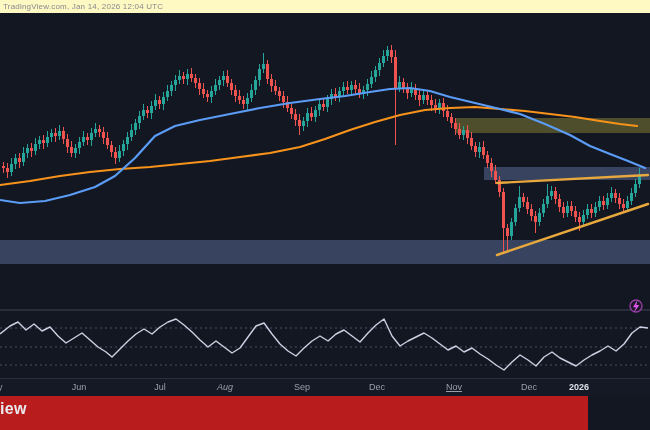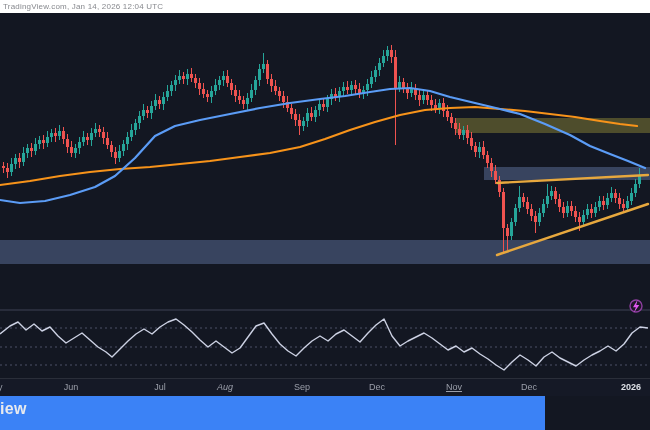--- a/index.html
+++ b/index.html
@@ -1,25 +1,25 @@
 <!DOCTYPE html>
 <html><head>
 <meta charset="utf-8">
 <style>
   html,body{margin:0;padding:0;background:#000;}
   .frame{position:relative;width:650px;height:430px;background:#131722;overflow:hidden;
          font-family:"Liberation Sans",sans-serif;}
-  .topbar{position:absolute;left:0;top:0;width:650px;height:13px;background:#ffffff;z-index:5;}
+  .topbar{position:absolute;left:0;top:0;width:650px;height:13px;background:#fef9c3;z-index:5;}
   .topbar span{display:block;padding-left:3px;font-size:8px;line-height:13px;color:#87898e;letter-spacing:.2px;}
   #chart-svg{position:absolute;left:0;top:0;z-index:1;}
   .axisrow{position:absolute;left:0;top:378px;width:650px;height:18px;background:#151926;
            border-top:1px solid #2a2e39;z-index:4;box-sizing:border-box;}
   .axisrow .mlabel{position:absolute;top:0;width:34px;text-align:center;font-size:9px;line-height:17px;color:#9b9faa;}
   .axisrow .mlabel.year{color:#dde0e6;font-weight:bold;}
-  .bstrip{position:absolute;left:0;top:396px;width:545px;height:34px;background:#3b82f6;z-index:4;}
+  .bstrip{position:absolute;left:0;top:396px;width:588px;height:34px;background:#b91c1c;z-index:4;}
   .bstrip .wm{position:absolute;left:0;top:4px;font-size:16px;font-weight:bold;color:#e8eaee;letter-spacing:.3px;}
 </style>
 </head>
 <body>
 
 <div class="frame">
 
   <div class="topbar">
     <span>TradingView.com, Jan 14, 2026 12:04 UTC</span>
   </div>
@@ -368,27 +368,27 @@
         <polyline points="0,334 10,326 18,322 26,330 34,324 42,331 50,327 58,336 66,343 74,338 82,333 90,340 98,347 106,352 112,357 120,349 128,341 136,334 144,329 152,334 160,327 168,322 176,319 184,325 192,332 200,340 208,347 216,341 224,347 232,353 240,348 248,337 256,326 264,323 272,334 280,344 288,351 296,356 304,348 312,341 320,336 328,341 336,334 344,330 352,336 360,342 368,333 376,325 384,319 392,336 400,346 408,341 416,337 424,333 432,338 440,344 448,350 456,346 464,352 472,348 480,354 488,359 496,365 504,370 512,362 520,355 528,360 536,366 544,357 552,352 560,358 568,362 576,366 584,360 592,355 600,351 608,346 616,351 624,344 632,333 640,327 648,328" fill="none" stroke="#ccd1e3" stroke-width="1.4" stroke-linejoin="round"></polyline>
       </g>
     <g id="g-badge">
         <circle cx="636" cy="306" r="6" fill="#1e1726" stroke="#8e3fa0" stroke-width="1.4"></circle>
         <path d="M637.6 299.8 l-4.6 7.4 h2.9 l-2.2 5.9 5.6 -8.2 h-3 z" fill="#e157f0"></path>
       </g>
   </svg>
 
   <div class="axisrow" id="axis-row">
       <span class="mlabel" style="left: -23px;">May</span>
-      <span class="mlabel" style="left: 54px;">Jun</span>
+      <span class="mlabel" style="left: 62px;">Jun</span>
       <span class="mlabel" style="left: 143px;">Jul</span>
       <span class="mlabel" style="left: 208px; font-style: italic;">Aug</span>
       <span class="mlabel" style="left: 285px;">Sep</span>
       <span class="mlabel" style="left: 360px;">Dec</span>
       <span class="mlabel" style="left: 437px; text-decoration: underline;">Nov</span>
       <span class="mlabel" style="left: 512px;">Dec</span>
-      <span class="mlabel year" style="left: 614px;">2026</span>
+      <span class="mlabel year" style="left: 562px;">2026</span>
     </div>
 
   <div class="bstrip">
     <span class="wm">iew</span>
   </div>
 
 </div>
 
 </body></html>

